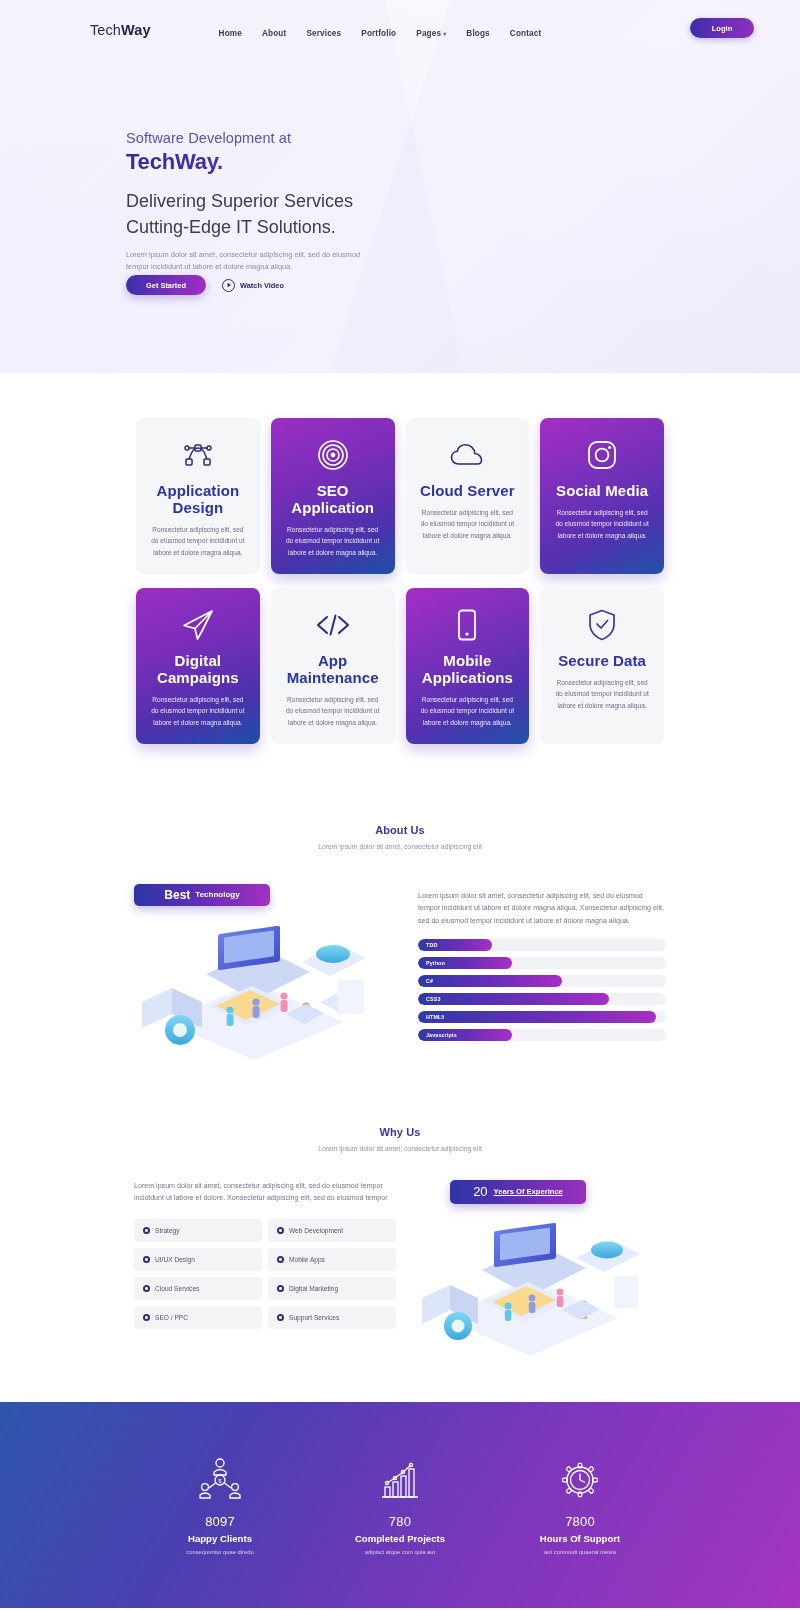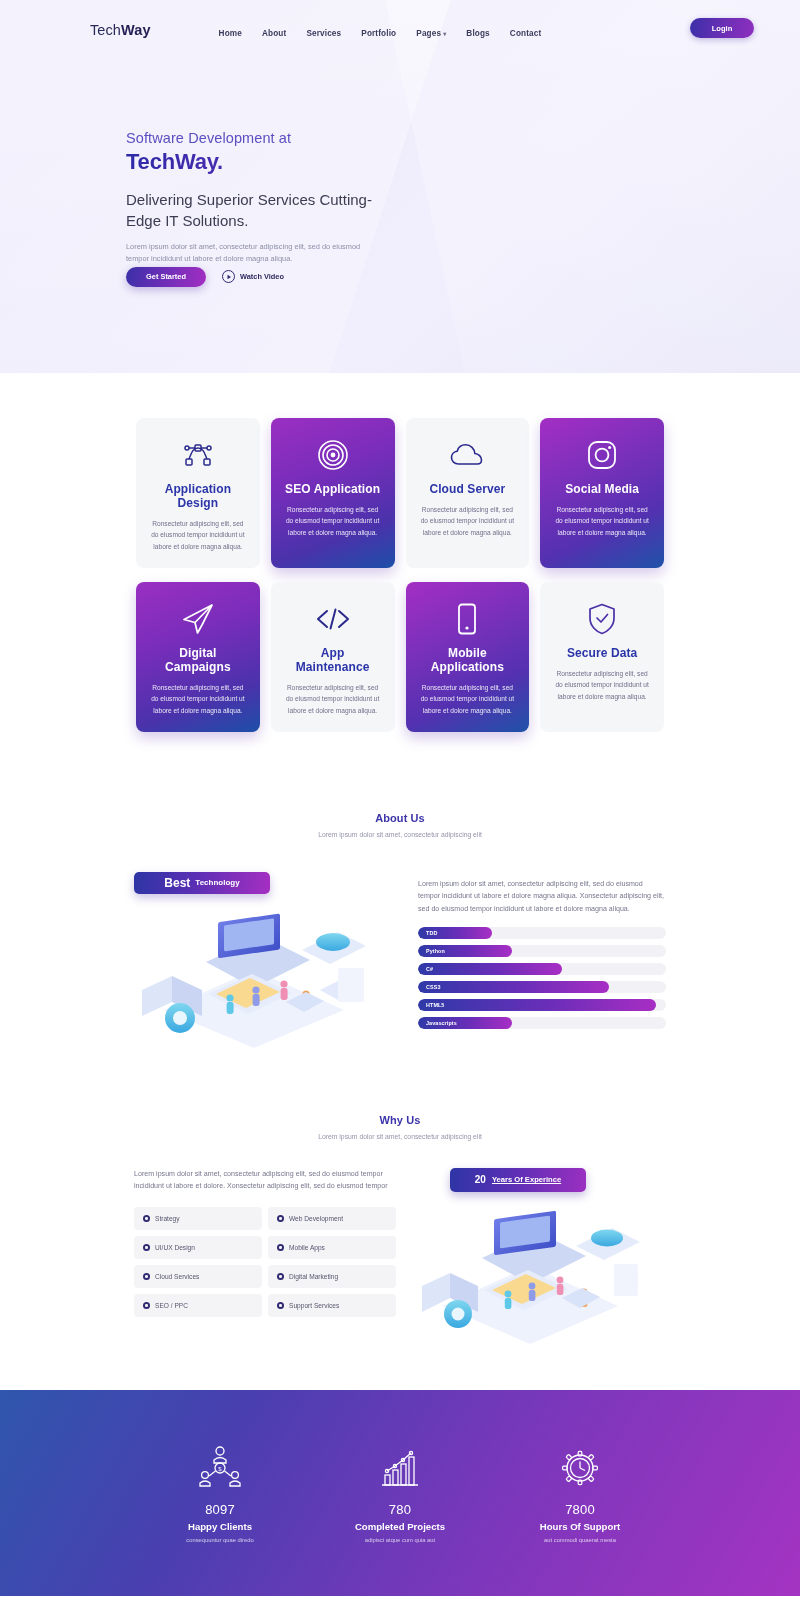--- a/index.html
+++ b/index.html
@@ -105,21 +105,21 @@
     color: #3a2fb0;
     letter-spacing: -.2px;
     margin-top: 3px;
     background: linear-gradient(90deg, #2f2aa8, #7a2ec0);
     -webkit-background-clip: text;
     background-clip: text;
     -webkit-text-fill-color: transparent;
   }
   .hero-sub {
     margin-top: 14px;
-    font-size: 15px;
+    font-size: 18px;
     line-height: 1.42;
     color: #3c3c52;
     width: 268px;
   }
   .hero-desc {
     margin-top: 9px;
     font-size: 7.4px;
     line-height: 1.62;
     color: #8e8ea8;
     width: 250px;
@@ -187,21 +187,21 @@
     background: linear-gradient(155deg, #a42ec4 0%, #8130bd 30%, #5331b0 70%, #1f52a8 100%);
   }
   .card-icon {
     height: 34px;
     display: flex;
     align-items: center;
     justify-content: center;
     margin-bottom: 10px;
   }
   .card-title {
-    font-size: 12px;
+    font-size: 15px;
     font-weight: 700;
     letter-spacing: .1px;
     margin-bottom: 8px;
   }
   .card.light .card-title { color: #2b35a8; }
   .card.grad .card-title { color: #fff; }
   .card-text {
     font-size: 6.6px;
     line-height: 1.72;
   }
@@ -331,21 +331,21 @@
   .years-badge {
     position: relative;
     z-index: 4;
     margin-left: 32px;
     width: 136px; height: 24px;
     border-radius: 5px;
     background: linear-gradient(95deg, #2e35a5 0%, #5a2fb4 45%, #9b2fc0 100%);
     display: flex; align-items: center; justify-content: center; gap: 6px;
     box-shadow: 0 4px 10px rgba(70,40,160,.3);
   }
-  .years-badge .y1 { color:#fff; font-size: 10px; font-weight: 700; }
+  .years-badge .y1 { color:#fff; font-size: 13px; font-weight: 400; }
   .years-badge .y2 { color:#fff; font-size: 7.6px; font-weight: 600; text-decoration: underline; }
 
   
   .stats {
     margin-top: 44px;
     height: 206px;
     background: linear-gradient(120deg, #2f56ad 0%, #4a3fb0 28%, #7b37bb 62%, #a434c2 100%);
     display: flex;
     align-items: center;
     justify-content: center;

